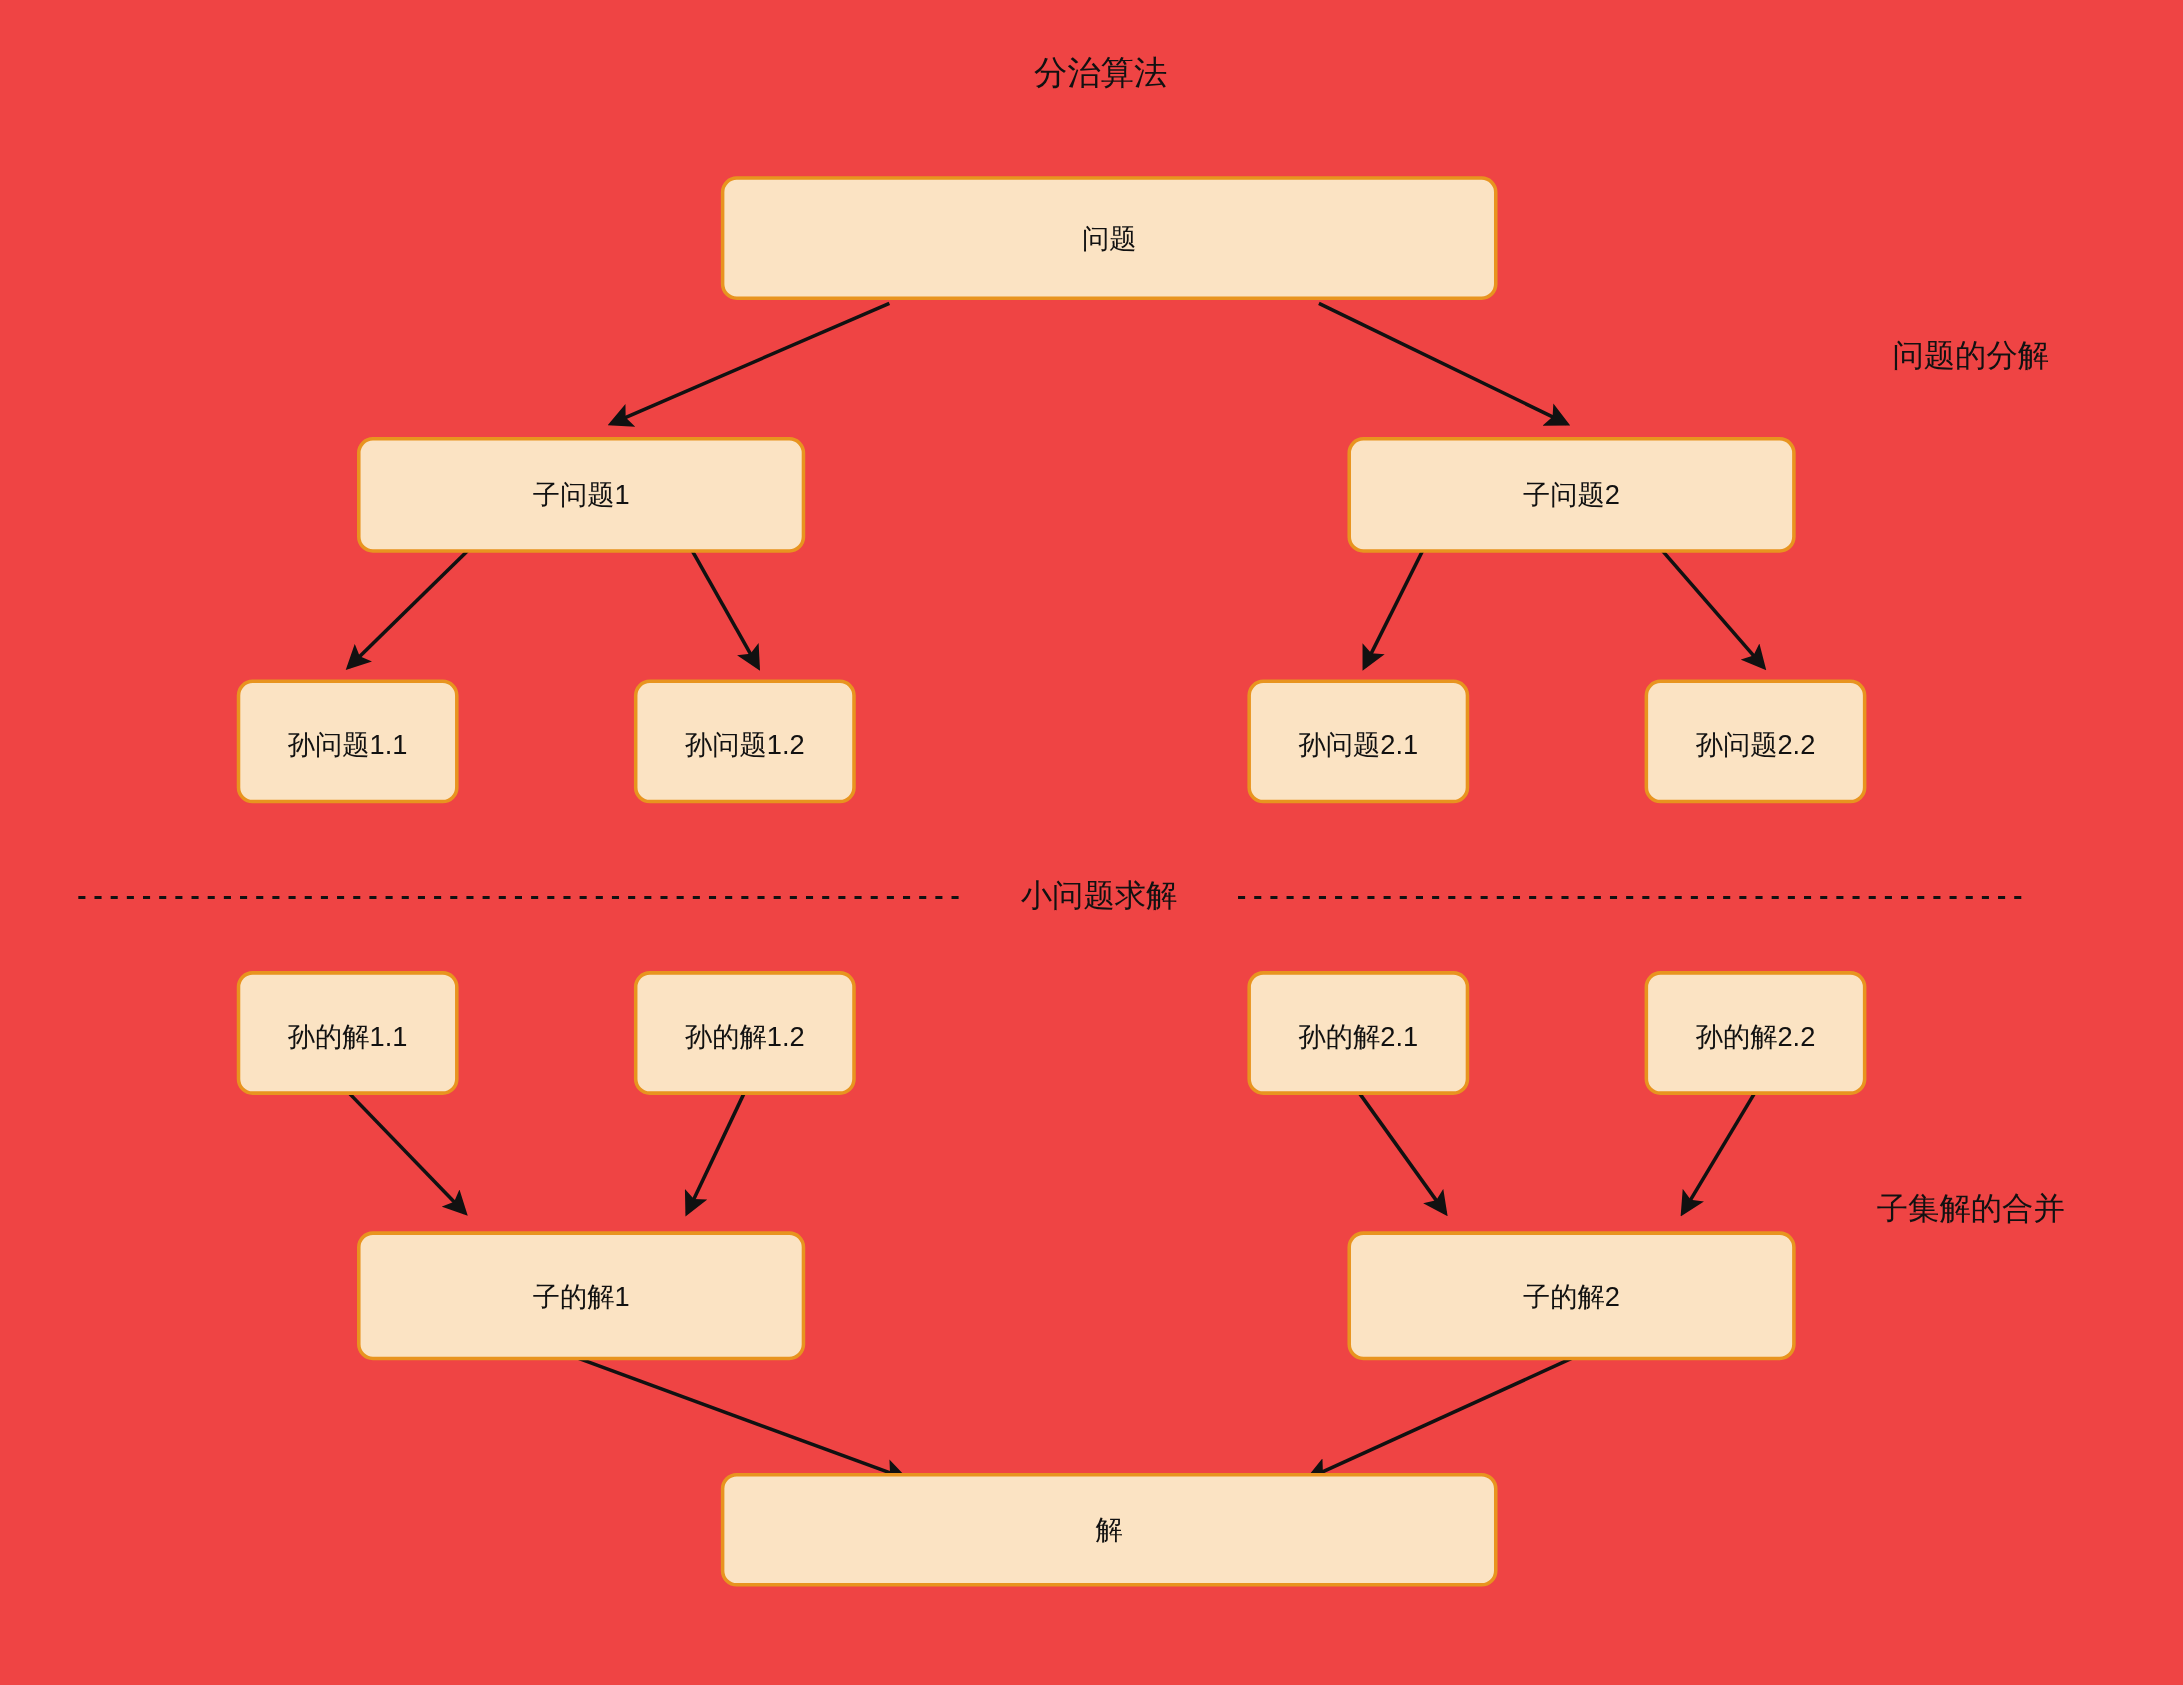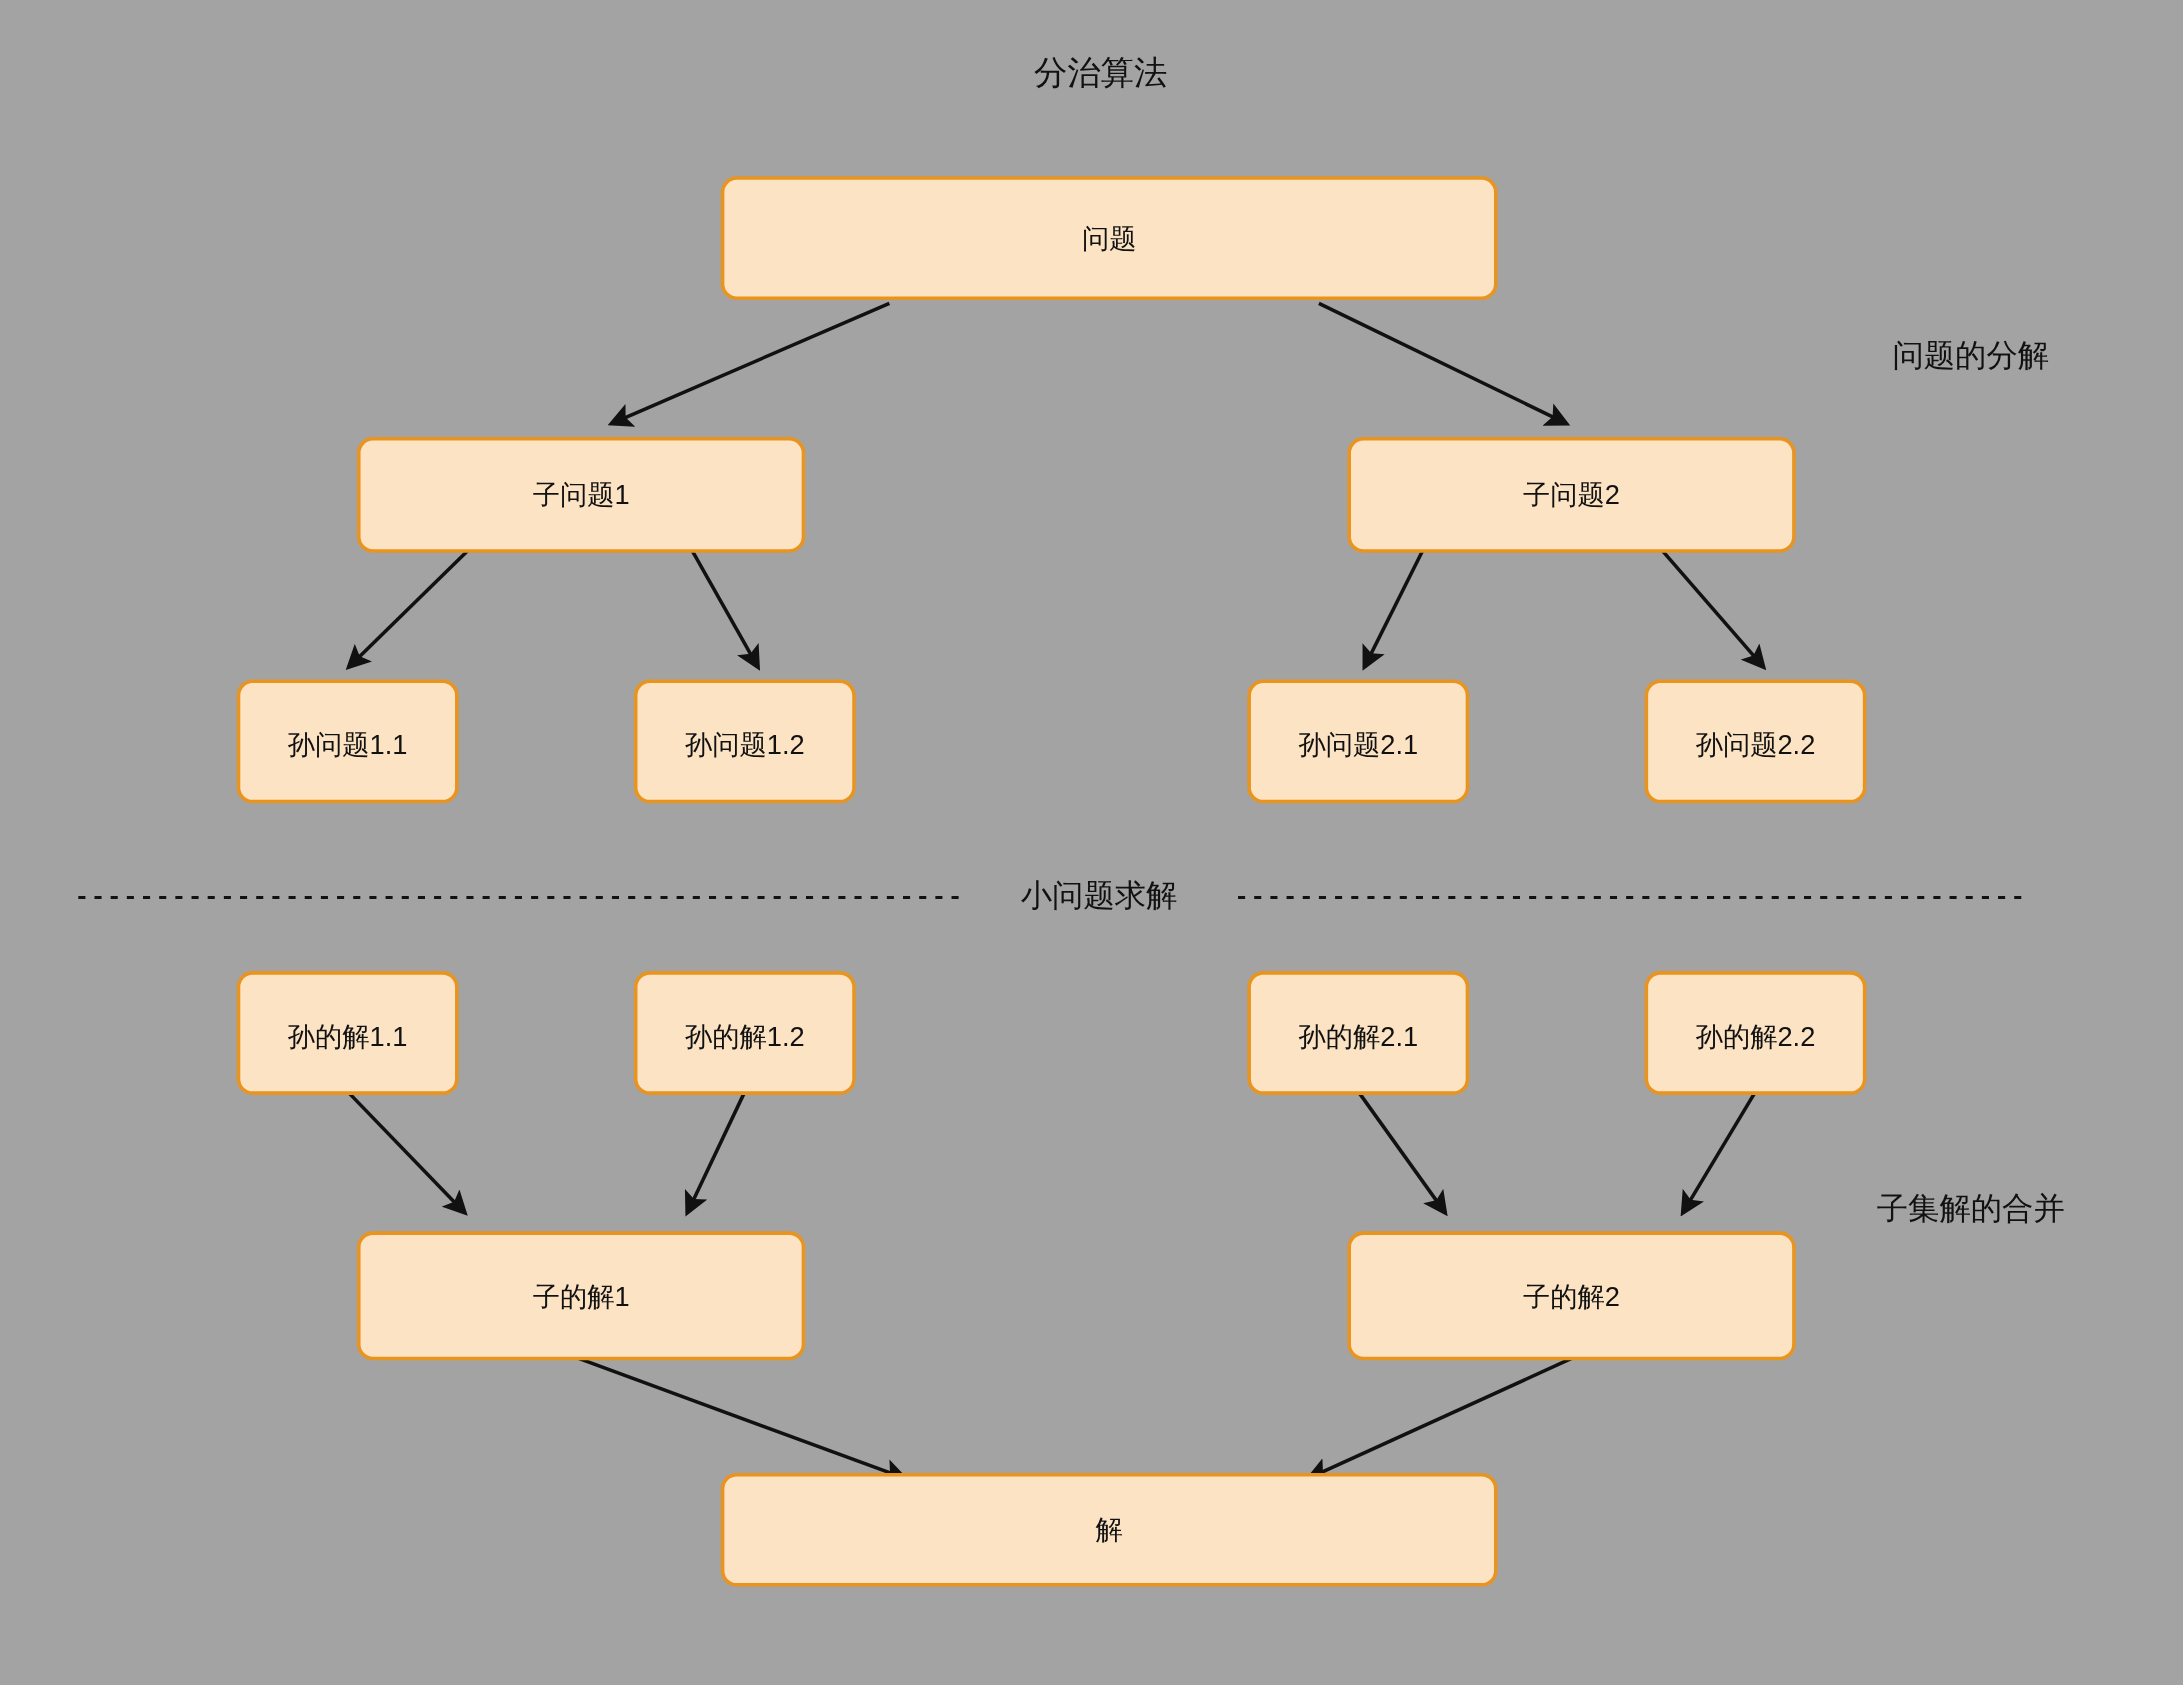--- a/index.html
+++ b/index.html
@@ -10,21 +10,21 @@
   body {
     width: 2183px;
     height: 1686px;
     font-family: "Liberation Sans", "DejaVu Sans", sans-serif;
     overflow: hidden;
   }
   #diagram-root {
     position: relative;
     width: 2183px;
     height: 1686px;
-    background: #a3a3a3;
+    background: #ef4444;
   }
   svg.diagram-canvas {
     position: absolute;
     top: 0;
     left: 0;
     width: 2183px;
     height: 1686px;
     display: block;
   }
   .node-box {

